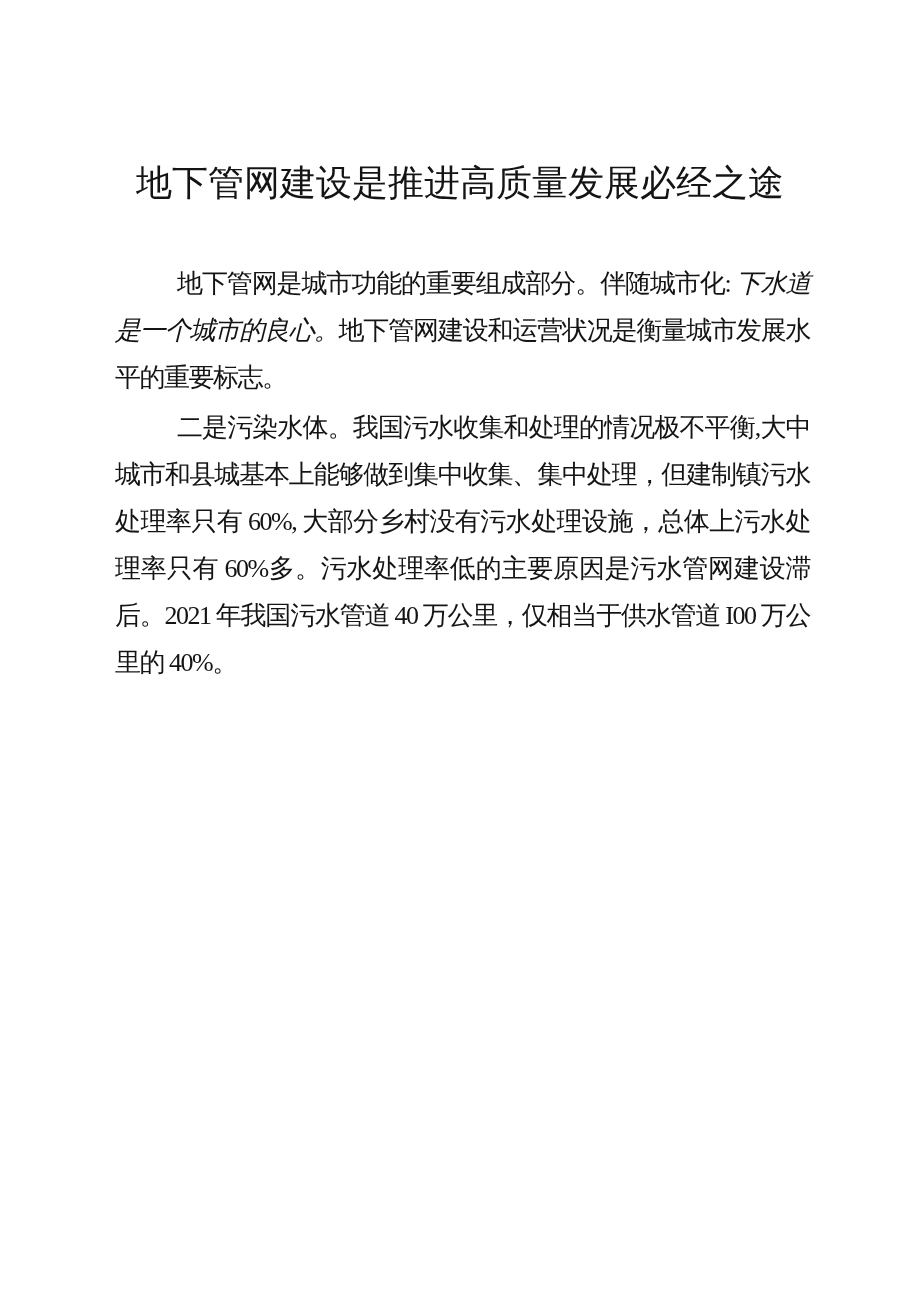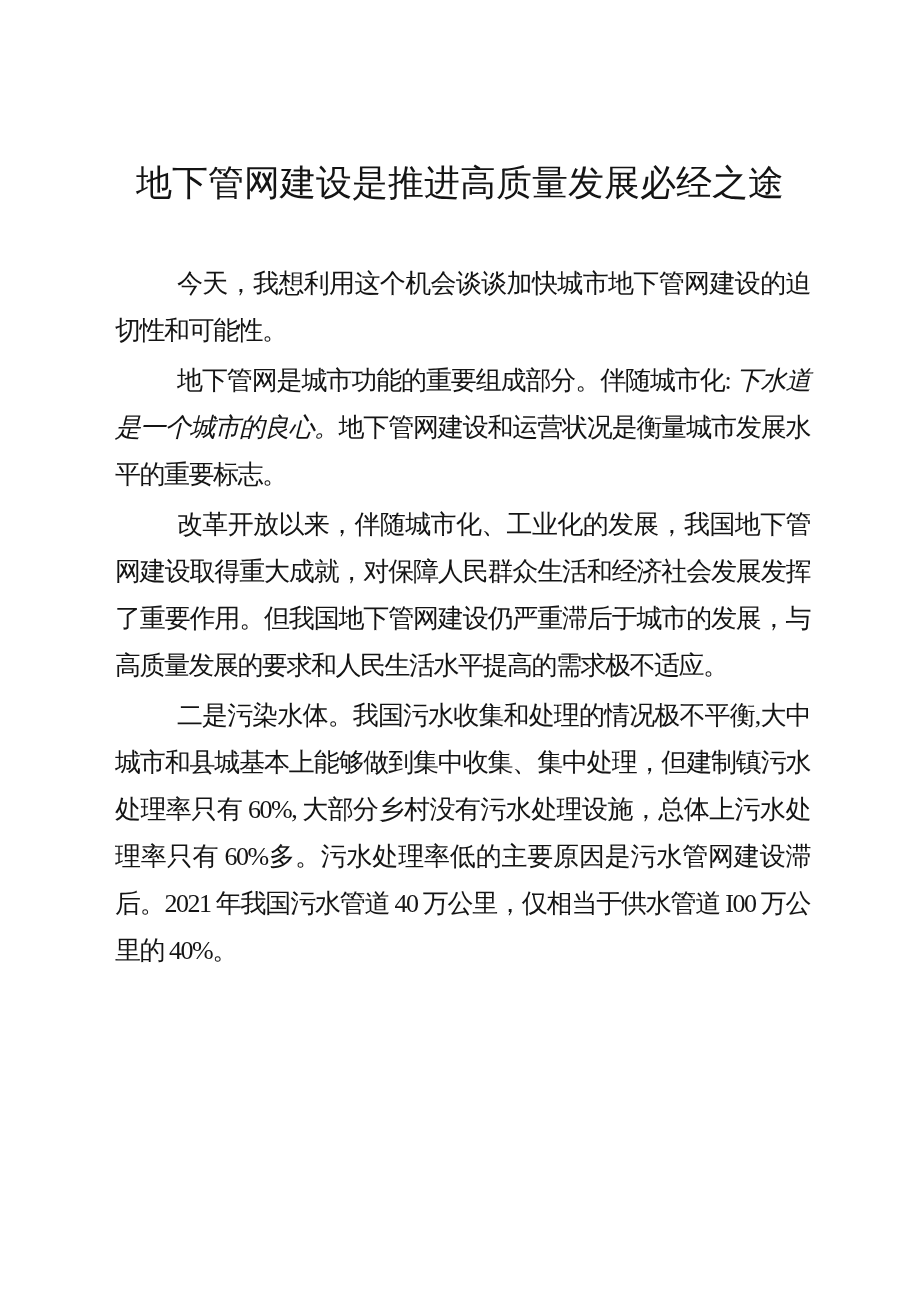--- a/index.html
+++ b/index.html
@@ -53,22 +53,20 @@
     font-style: italic;
   }
 </style>
 </head>
 <body>
 
 <div class="page">
   <h1 class="doc-title">地下管网建设是推进高质量发展必经之途</h1>
 
   <div class="doc-body">
-    <p><span>今天，我想利用这个机会谈谈加快城市地下管网建设的迫切性和可能性。</span></p>
 
     <p><span>地下管网是城市功能的重要组成部分。伴随城市化: </span><span class="italic">下水道是一个城市的良心。</span><span>地下管网建设和运营状况是衡量城市发展水平的重要标志。</span></p>
 
-    <p><span>改革开放以来，伴随城市化、工业化的发展，我国地下管网建设取得重大成就，对保障人民群众生活和经济社会发展发挥了重要作用。但我国地下管网建设仍严重滞后于城市的发展，与高质量发展的要求和人民生活水平提高的需求极不适应。</span></p>
 
 
     <p><span>二是污染水体。我国污水收集和处理的情况极不平衡,大中城市和县城基本上能够做到集中收集、集中处理，但建制镇污水处理率只有 60%, 大部分乡村没有污水处理设施，总体上污水处理率只有 60%多。污水处理率低的主要原因是污水管网建设滞后。2021 年我国污水管道 40 万公里，仅相当于供水管道 I00 万公里的 40%。</span></p>
   </div>
 </div>
 
 </body></html>

